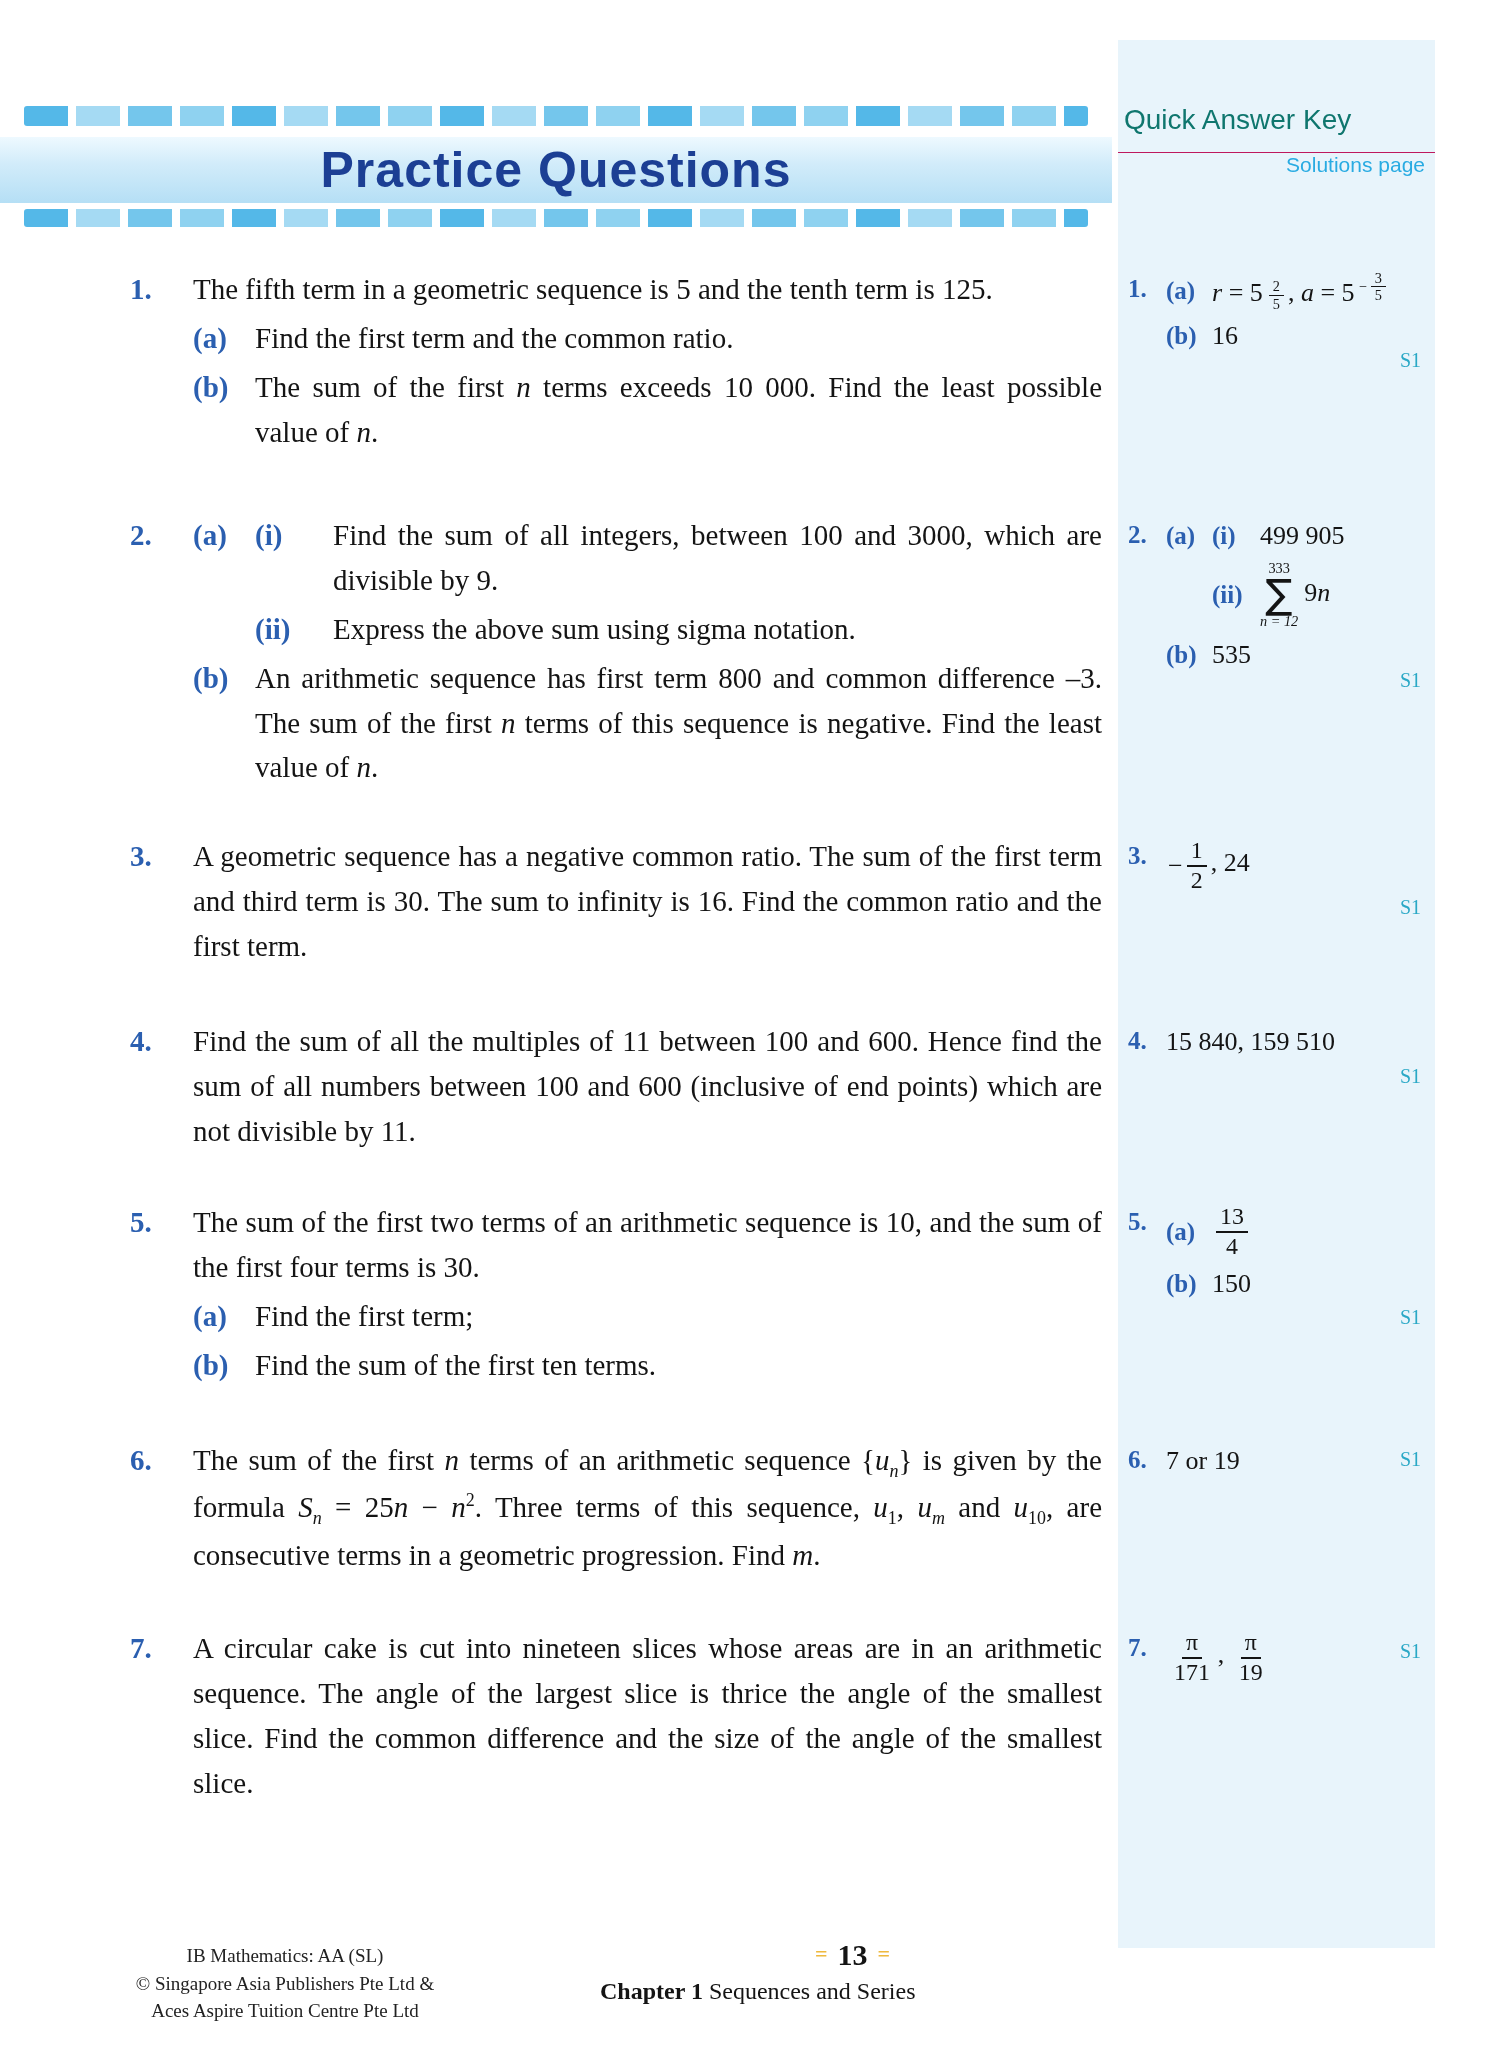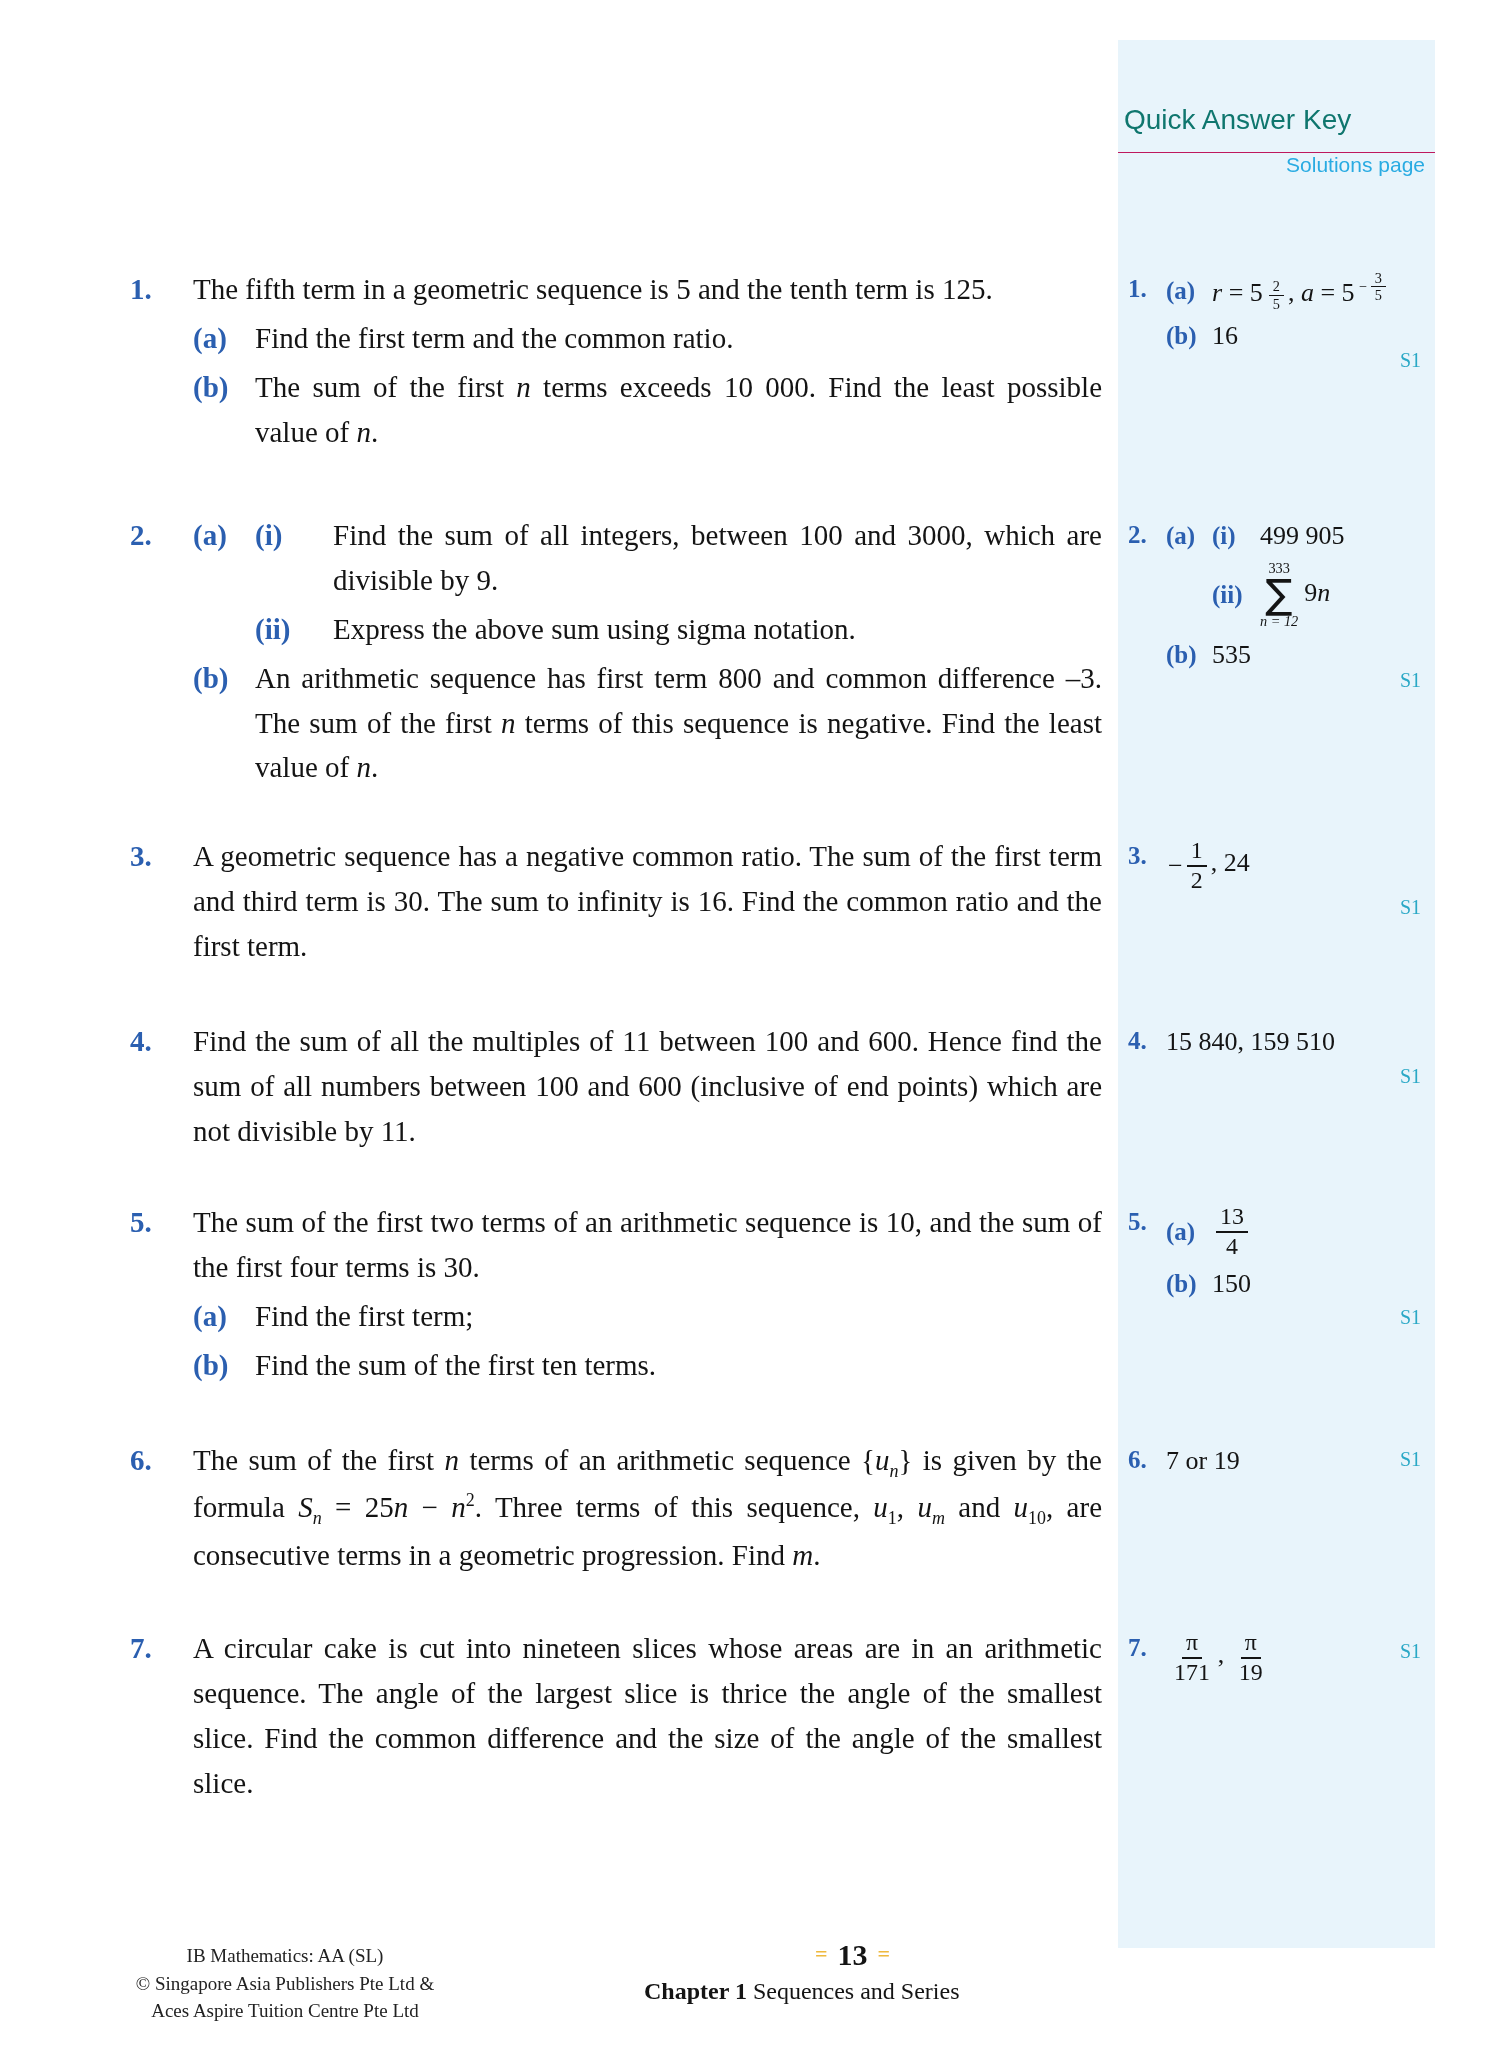--- a/index.html
+++ b/index.html
@@ -78,30 +78,37 @@
   .sigma{display:inline-flex;flex-direction:column;align-items:center;line-height:1.05;vertical-align:middle;margin:2px 6px 2px 0;}
   .sig-top{font-size:0.55em;}
   .sig-mid{font-size:1.55em;line-height:0.95;font-family:"DejaVu Sans", sans-serif;}
   .sig-bot{font-size:0.55em;font-style:italic;}
   
   .footer{position:absolute;top:1938px;left:0;width:1501px;font-size:19px;}
   .foot-left{position:absolute;left:110px;top:4px;width:350px;text-align:center;line-height:1.45;color:#222;}
   .foot-center{position:absolute;left:600px;top:0;width:300px;text-align:right;}
   .pagenum-row{font-size:30px;font-weight:bold;color:#141414;}
   .pgdecor{color:#efb93f;font-size:22px;font-weight:bold;vertical-align:4px;margin:0 10px;}
-  .chapter-row{margin-top:6px;font-size:24px;white-space:nowrap;margin-left:44px;}
+  .chapter-row{margin-top:6px;font-size:24px;white-space:nowrap;}
   .chapter-label{font-weight:bold;}
 </style>
 </head>
 <body>
 
 <div class="page">
 
   <div class="sidebar-bg"></div>
 
+  <div class="banner">
+    <div class="dash-row"></div>
+    <div class="band">
+      <div class="band-title">Practice Questions</div>
+    </div>
+    <div class="dash-row bottom"></div>
+  </div>
 
   <div class="qak">
     <div class="qak-title">Quick Answer Key</div>
     <div class="qak-sub">Solutions page</div>
   </div>
 
   <div class="content">
 
     <div class="qrow" style="margin-bottom:58px;">
       <div class="qmain">

